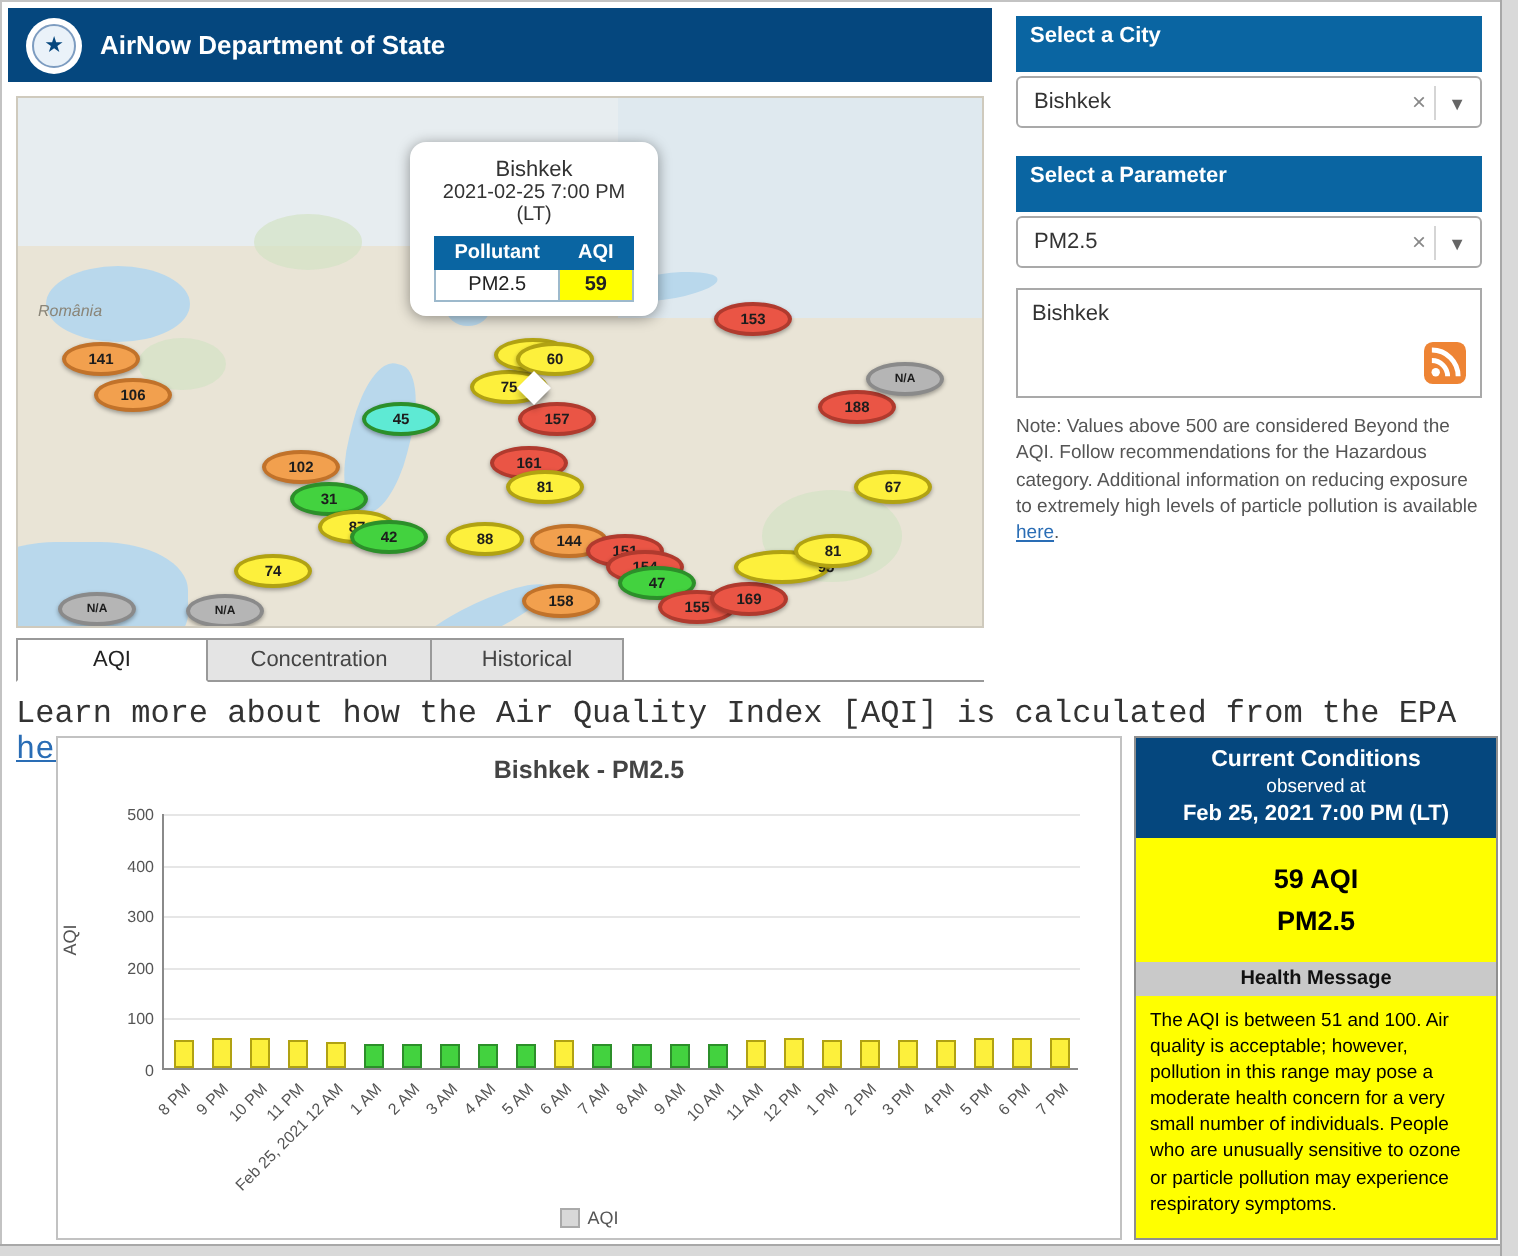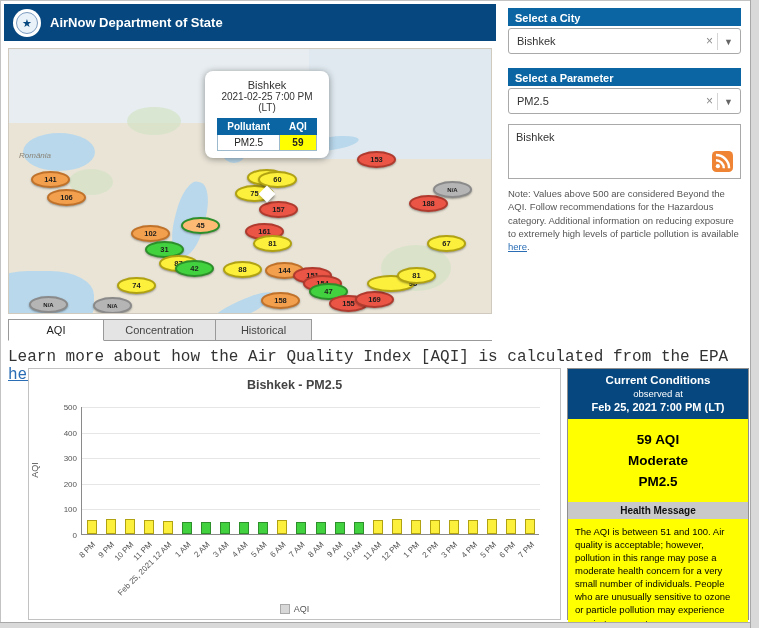--- a/index.html
+++ b/index.html
@@ -11,21 +11,21 @@
   .edge-bottom { position:absolute; left:0; bottom:0; width:759px; height:6px; background:#d9d9d9; border-top:1px solid #a8a8a8; z-index:49; }
 
   
   .app-header { position:absolute; left:4px; top:4px; width:492px; height:37px; background:#05477e; display:flex; align-items:center; padding-left:9px; }
   .seal { width:28px; height:28px; border-radius:50%; background:#fff; display:flex; align-items:center; justify-content:center; flex:0 0 auto; }
   .seal-inner { width:22px; height:22px; border-radius:50%; background:#eaf2f9; border:1px solid #7d9cc0; color:#05477e; font-size:11px; line-height:20px; text-align:center; }
   .app-title { color:#fff; font-size:13px; font-weight:bold; margin-left:9px; }
 
   
   .sidebar { position:absolute; left:508px; top:8px; width:233px; }
-  .section-bar { background:#0a65a2; color:#fff; font-size:11px; font-weight:bold; height:18px; line-height:20px; padding-left:7px; }
+  .section-bar { background:#0a65a2; color:#fff; font-size:11px; font-weight:bold; height:28px; line-height:20px; padding-left:7px; }
   .dropdown { position:relative; margin-top:2px; height:26px; background:#fff; border:1px solid #a9a9a9; border-radius:3px; }
   .dropdown .value { position:absolute; left:8px; top:6px; font-size:11px; color:#333; }
   .dropdown .clear { position:absolute; right:27px; top:5px; font-size:12px; color:#888; cursor:pointer; }
   .dropdown .sep { position:absolute; right:22px; top:4px; width:1px; height:17px; background:#d5d5d5; }
   .dropdown .arrow { position:absolute; right:7px; top:8px; font-size:9px; color:#666; }
   .gap { height:14px; }
   .feed-box { position:relative; margin-top:10px; height:55px; border:1px solid #a9a9a9; background:#fff; }
   .feed-city { position:absolute; left:7px; top:6px; font-size:11px; color:#333; }
   .rss { position:absolute; right:7px; bottom:6px; width:21px; height:21px; }
   .note { margin-top:8px; font-size:9.5px; color:#555; line-height:1.4; }
@@ -162,21 +162,21 @@
     </div>
   <div class="marker" style="left: 22px; top: 122px; background: rgb(242, 160, 78); border-color: rgb(193, 114, 42);">141</div>
       <div class="marker" style="left: 38px; top: 140px; background: rgb(242, 160, 78); border-color: rgb(193, 114, 42);">106</div>
       <div class="marker" style="left: 20px; top: 247px; background: rgb(181, 181, 181); border-color: rgb(138, 138, 138); font-size: 6px;">N/A</div>
       <div class="marker" style="left: 108px; top: 228px; background: rgb(253, 240, 60); border-color: rgb(177, 162, 18);">74</div>
       <div class="marker" style="left: 84px; top: 248px; background: rgb(181, 181, 181); border-color: rgb(138, 138, 138); font-size: 6px;">N/A</div>
       <div class="marker" style="left: 122px; top: 176px; background: rgb(242, 160, 78); border-color: rgb(193, 114, 42);">102</div>
       <div class="marker" style="left: 136px; top: 192px; background: rgb(67, 210, 63); border-color: rgb(44, 143, 42);">31</div>
       <div class="marker" style="left: 150px; top: 206px; background: rgb(253, 240, 60); border-color: rgb(177, 162, 18);">87</div>
       <div class="marker" style="left: 166px; top: 211px; background: rgb(67, 210, 63); border-color: rgb(44, 143, 42);">42</div>
-      <div class="marker" style="left: 172px; top: 168px; background: #fdba74; border-color: rgb(44, 143, 42);">45</div>
+      <div class="marker" style="left: 172px; top: 152px; background: #5eead4; border-color: rgb(44, 143, 42);">45</div>
       <div class="marker" style="left: 226px; top: 136px; background: rgb(253, 240, 60); border-color: rgb(177, 162, 18);">75</div>
       <div class="marker" style="left: 238px; top: 120px; background: rgb(253, 240, 60); border-color: rgb(177, 162, 18);">59</div>
       <div class="marker" style="left: 249px; top: 122px; background: rgb(253, 240, 60); border-color: rgb(177, 162, 18);">60</div>
       <div class="marker" style="left: 250px; top: 152px; background: rgb(234, 85, 69); border-color: rgb(176, 58, 46);">157</div>
       <div class="marker" style="left: 236px; top: 174px; background: rgb(234, 85, 69); border-color: rgb(176, 58, 46);">161</div>
       <div class="marker" style="left: 244px; top: 186px; background: rgb(253, 240, 60); border-color: rgb(177, 162, 18);">81</div>
       <div class="marker" style="left: 256px; top: 192px; background: rgb(242, 160, 78); border-color: rgb(193, 114, 42); margin-top: 21px;">144</div>
       <div class="marker" style="left: 214px; top: 212px; background: rgb(253, 240, 60); border-color: rgb(177, 162, 18);">88</div>
       <div class="marker" style="left: 252px; top: 243px; background: rgb(242, 160, 78); border-color: rgb(193, 114, 42);">158</div>
       <div class="marker" style="left: 284px; top: 218px; background: rgb(234, 85, 69); border-color: rgb(176, 58, 46);">151</div>
@@ -273,21 +273,20 @@
   </div>
 
   <div class="cc-panel">
     <div class="cc-head">
       <div class="t">Current Conditions</div>
       <div class="o">observed at</div>
       <div class="d">Feb 25, 2021 7:00 PM (LT)</div>
     </div>
     <div class="cc-aqi">
       <div>59 AQI</div>
-      <div>Moderate</div>
       <div>PM2.5</div>
     </div>
     <div class="cc-hm-bar">Health Message</div>
     <div class="cc-hm-text">The AQI is between 51 and 100. Air quality is acceptable; however, pollution in this range may pose a moderate health concern for a very small number of individuals. People who are unusually sensitive to ozone or particle pollution may experience respiratory symptoms.</div>
   </div>
 
   <div class="edge-right"></div>
   <div class="edge-bottom"></div>
 </div>
 

